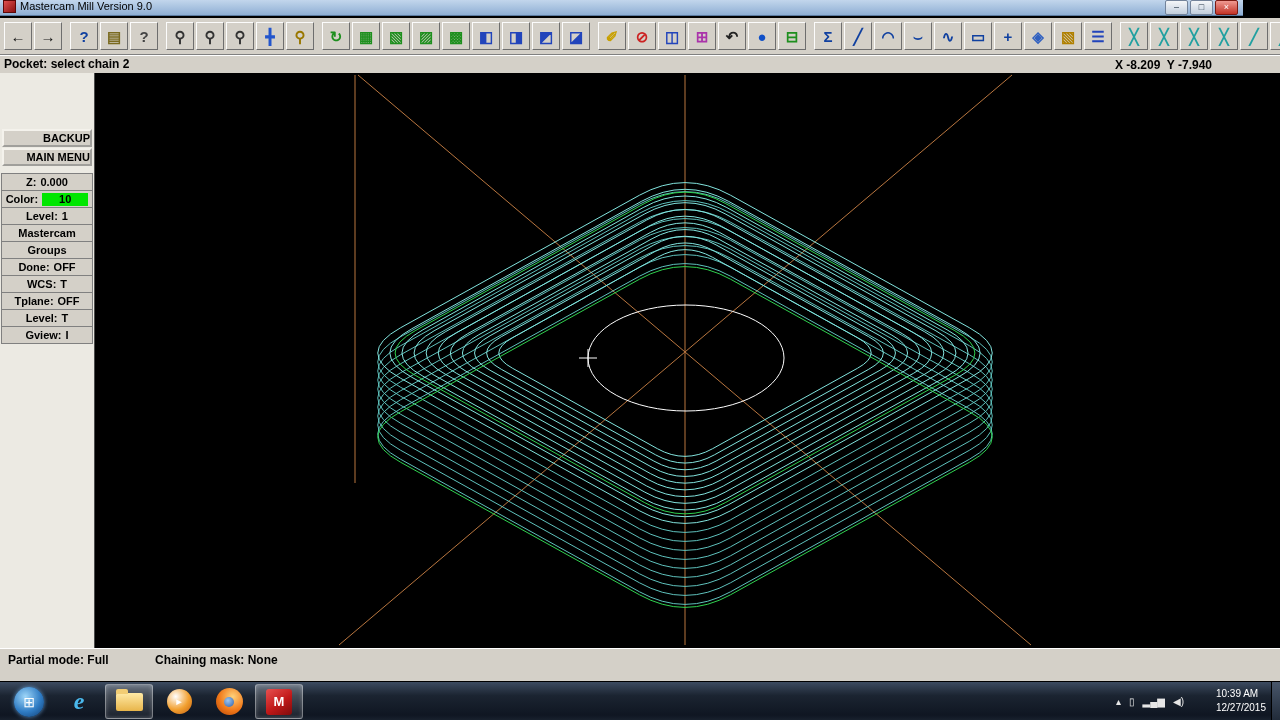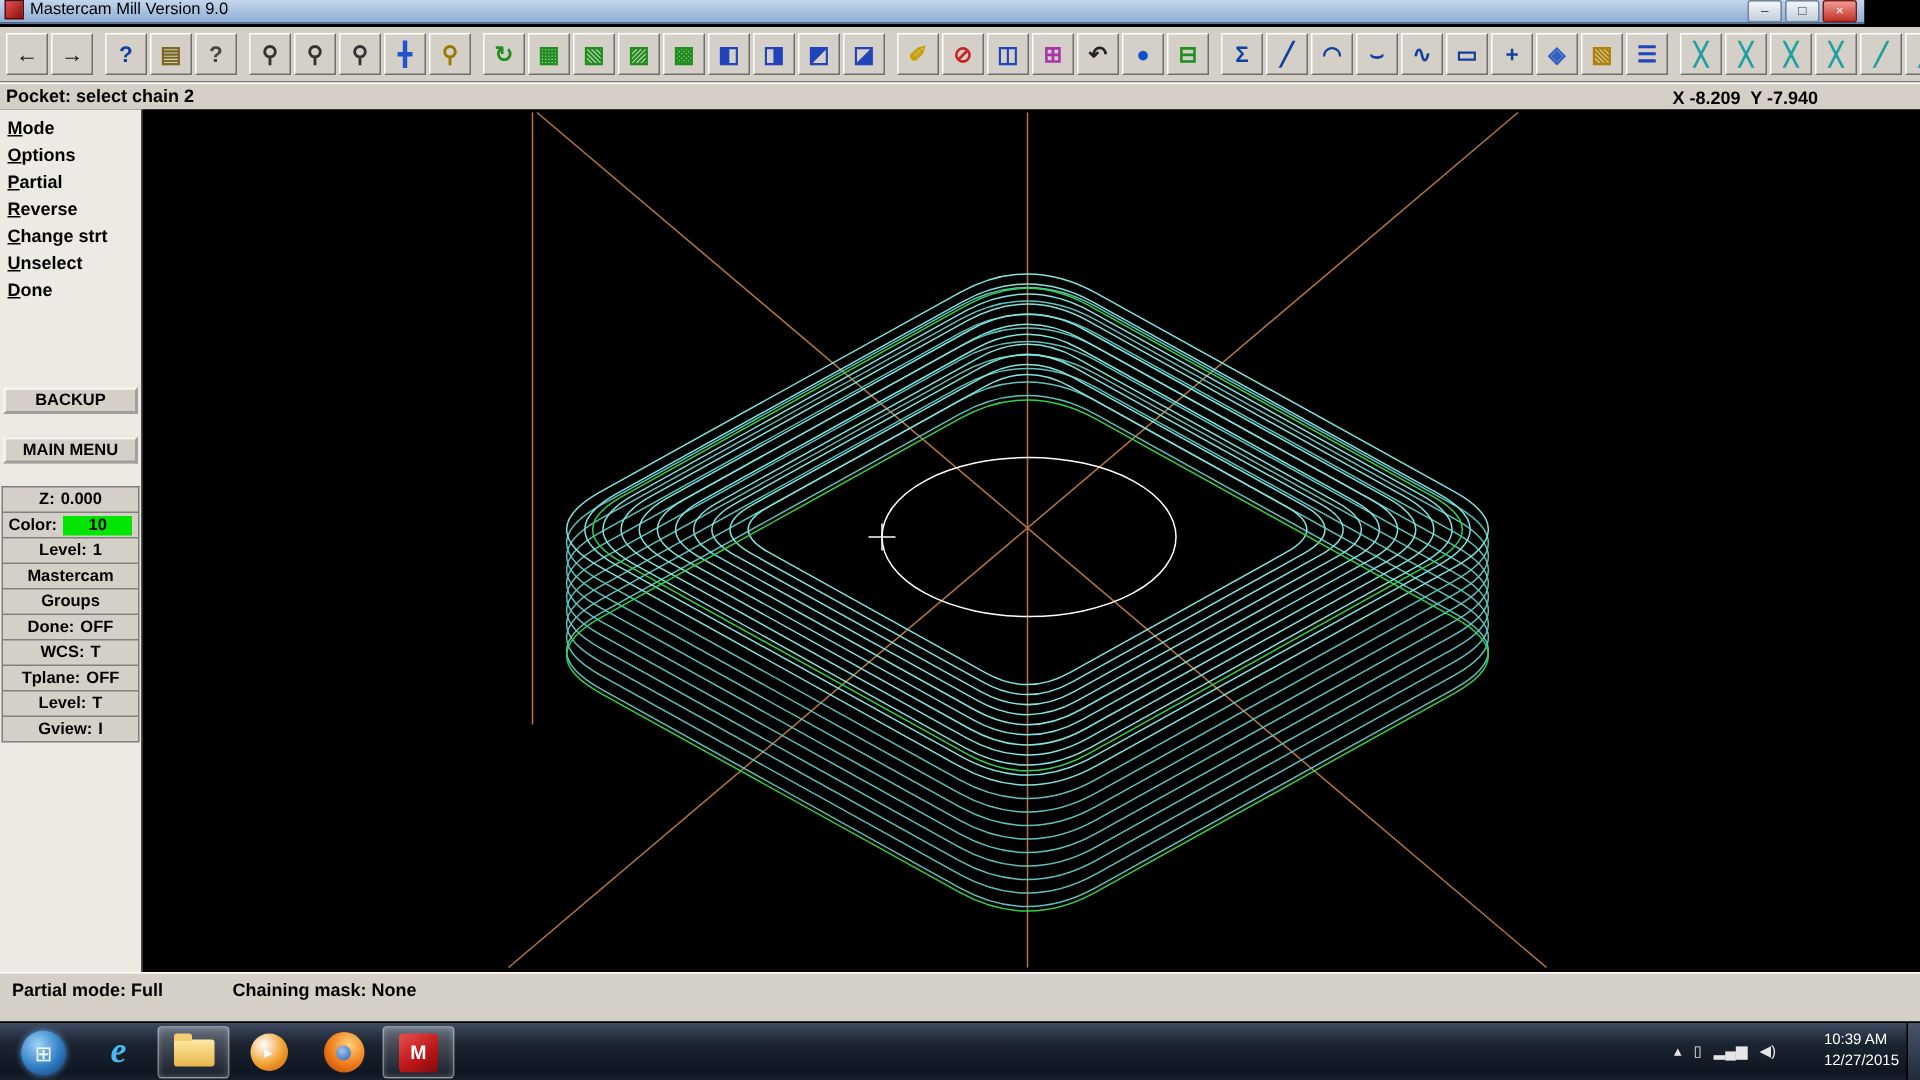--- a/index.html
+++ b/index.html
@@ -34,21 +34,21 @@
              padding:1px 0 0 4px}
   .coords{position:absolute;right:68px;top:2px;white-space:pre}
 
   
   .sidebar{position:absolute;top:73px;left:0;width:95px;height:575px;box-sizing:border-box;
            background:#eceae3;border-right:1px solid #4c4c4c}
   .menu{padding-top:3px}
   .mitem{height:18px;line-height:18px;padding-left:5px;font-size:12px;font-weight:bold;color:#000;cursor:pointer}
   .mitem::first-letter{text-decoration:underline}
   .sbtns{margin-top:56px}
-  .sbtn{margin:15px 2px;height:14px;line-height:14px;text-align:center;font-size:11px;font-weight:bold;
+  .sbtn{margin:1px 2px;height:14px;line-height:14px;text-align:right;font-size:11px;font-weight:bold;
         background:#d4d0c8;border:2px outset #f4f2ec;cursor:pointer}
   .srows{margin:7px 1px 0 1px;border:1px solid #808080;border-bottom:none;background:#d4d0c8}
   .srow{height:16px;display:flex;align-items:center;justify-content:center;gap:4px;
         font-size:11px;font-weight:bold;color:#000;border-bottom:1px solid #808080;cursor:pointer;white-space:nowrap}
   .badge{background:#00e600;padding:0 17px;line-height:13px}
 
   
   .canvas{position:absolute;top:73px;left:95px;width:1185px;height:575px;background:#000;cursor:crosshair}
   .canvas svg{position:absolute;inset:0;width:100%;height:100%}
 
@@ -231,29 +231,20 @@
       <span style="color: rgb(32, 160, 160);">╱</span>
     </div>
   </div>
 
 <div class="promptbar">
   <span>Pocket: select chain 2</span>
   <span class="coords">X -8.209  Y -7.940</span>
 </div>
 
 <div class="sidebar">
-  <div class="menu">
-      <div class="mitem">Mode</div>
-      <div class="mitem">Options</div>
-      <div class="mitem">Partial</div>
-      <div class="mitem">Reverse</div>
-      <div class="mitem">Change strt</div>
-      <div class="mitem">Unselect</div>
-      <div class="mitem">Done</div>
-    </div>
   <div class="sbtns">
     <div class="sbtn">BACKUP</div>
     <div class="sbtn">MAIN MENU</div>
   </div>
   <div class="srows">
       <div class="srow">
         <span>Z:</span>
         <span class="val">0.000</span>
       </div>
       <div class="srow">

